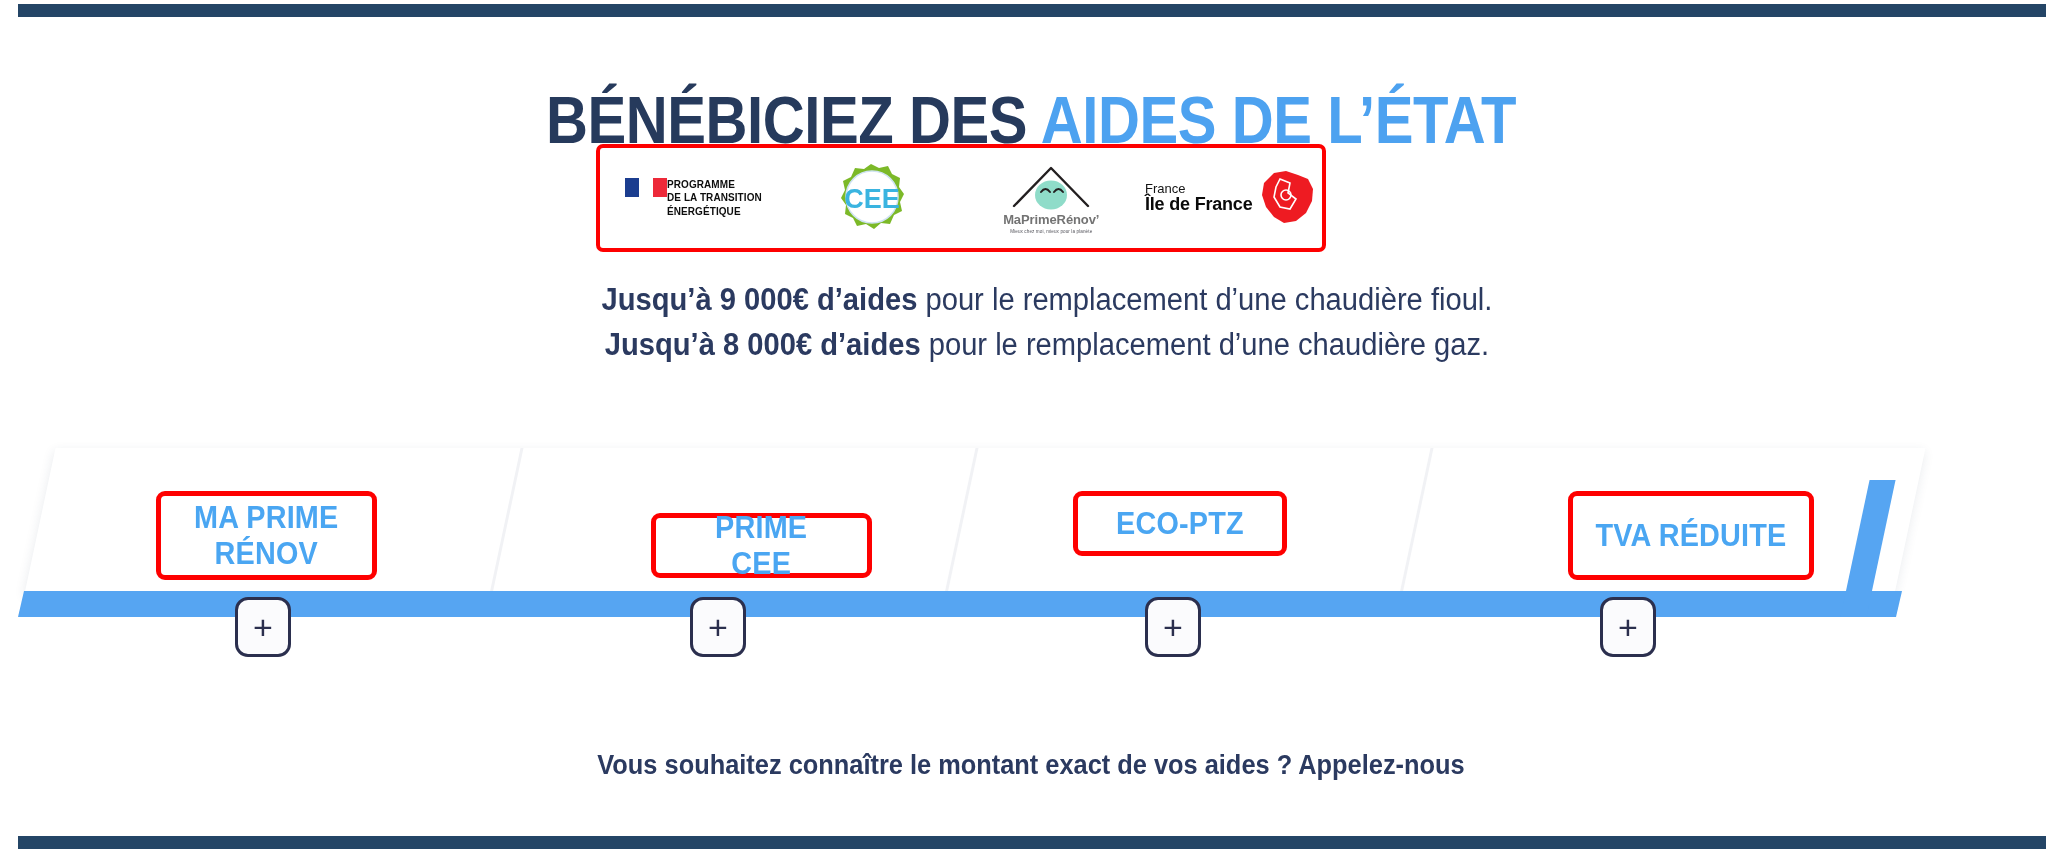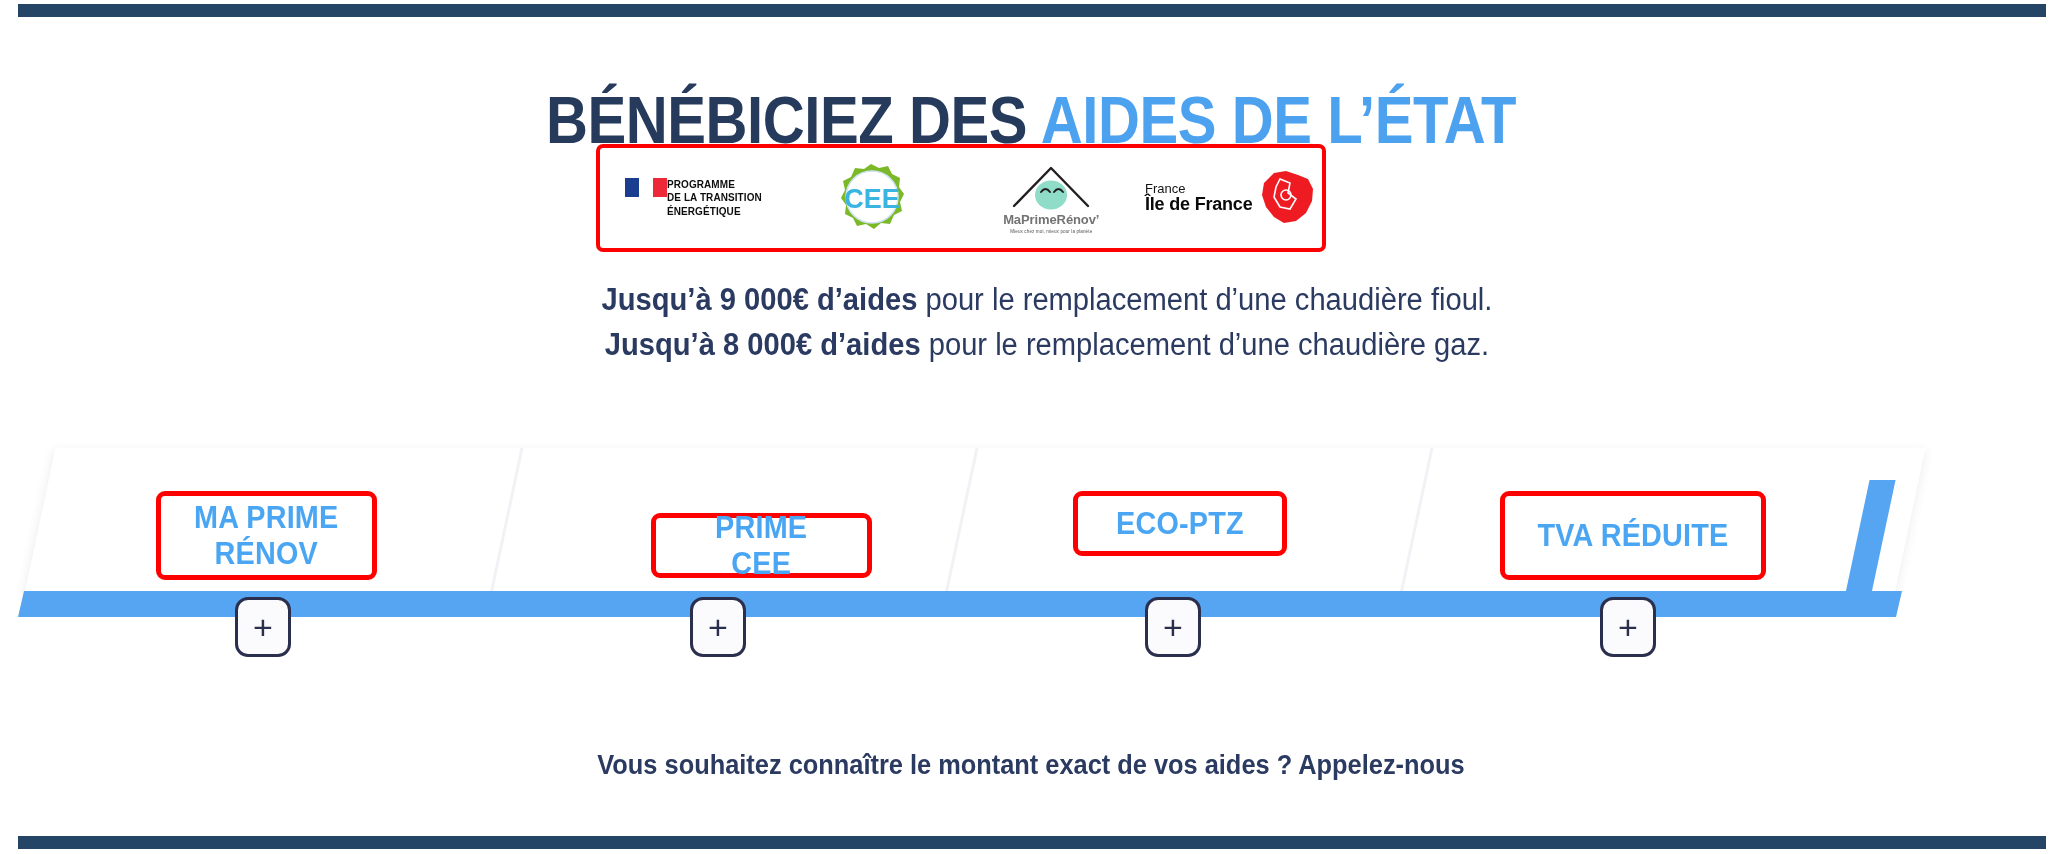--- a/index.html
+++ b/index.html
@@ -356,21 +356,21 @@
   <div>
     <span>PRIME</span>
     <span>CEE</span>
   </div>
 </div>
 
 <div class="badge" style="left:1073px; top:491px; width:214px; height:65px;">
   <span>ECO-PTZ</span>
 </div>
 
-<div class="badge" style="left:1500px; top:491px; width:266px; height:89px;">
+<div class="badge" style="left:1568px; top:491px; width:246px; height:89px;">
   <span>TVA RÉDUITE</span>
 </div>
 
 <div class="plus-btn" style="left:235px; top:597px;">
   <span>+</span>
 </div>
 <div class="plus-btn" style="left:690px; top:597px;">
   <span>+</span>
 </div>
 <div class="plus-btn" style="left:1145px; top:597px;">

